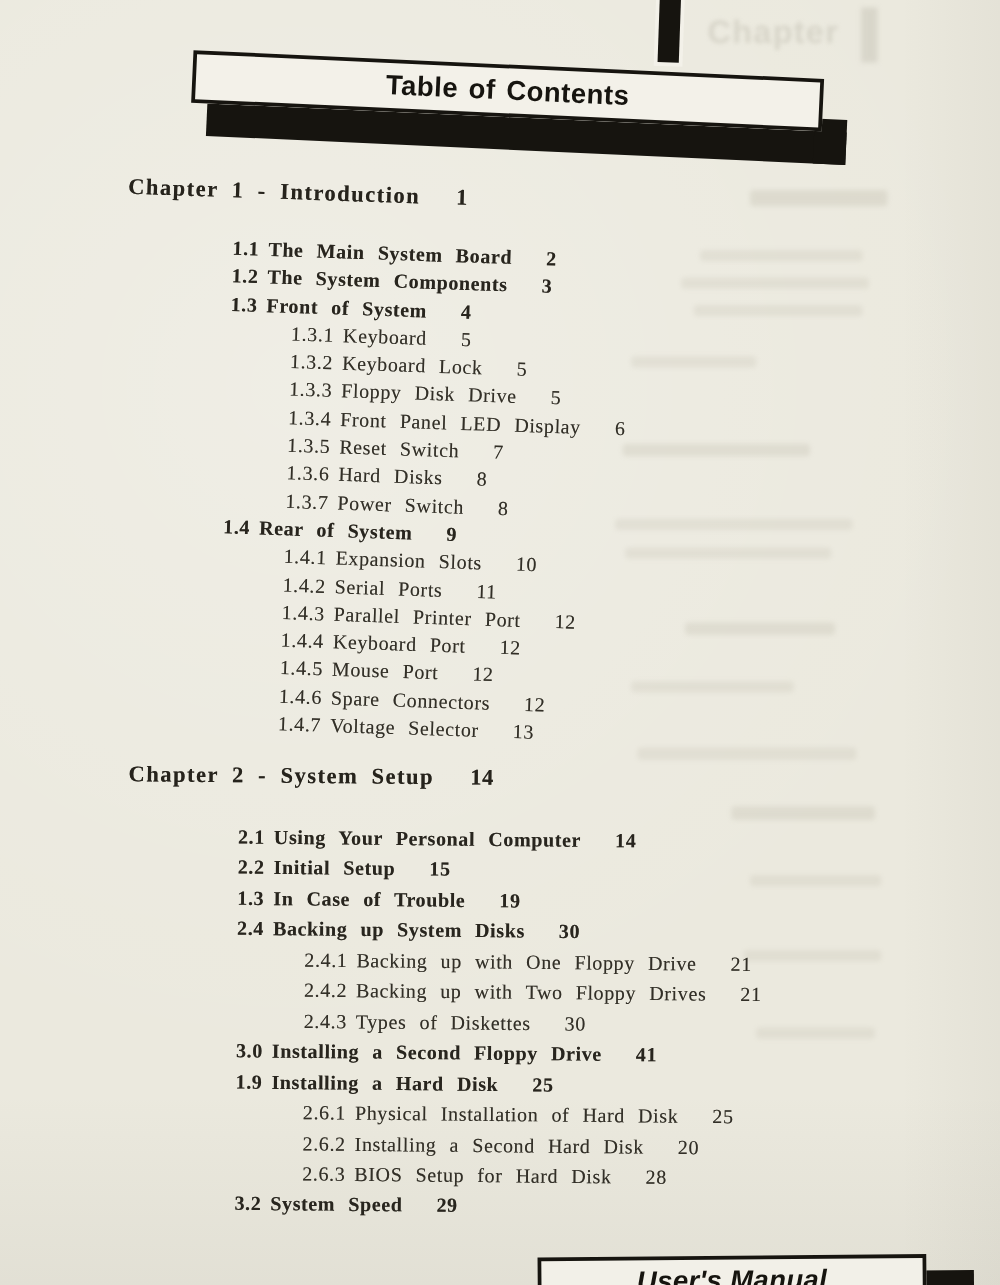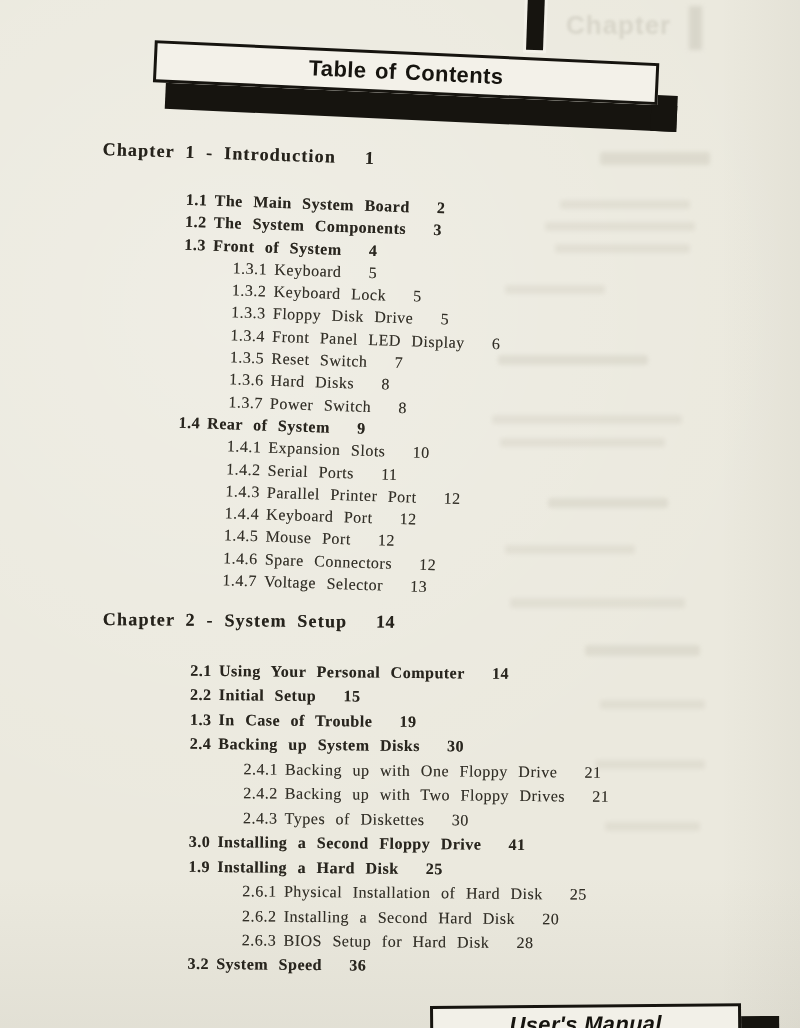--- a/index.html
+++ b/index.html
@@ -136,21 +136,21 @@
       <div class="toc-entry level1"><span class="num">1.3</span><span class="title">In Case of Trouble</span><span class="pg">19</span></div>
       <div class="toc-entry level1"><span class="num">2.4</span><span class="title">Backing up System Disks</span><span class="pg">30</span></div>
       <div class="toc-entry level2"><span class="num">2.4.1</span><span class="title">Backing up with One Floppy Drive</span><span class="pg">21</span></div>
       <div class="toc-entry level2"><span class="num">2.4.2</span><span class="title">Backing up with Two Floppy Drives</span><span class="pg">21</span></div>
       <div class="toc-entry level2"><span class="num">2.4.3</span><span class="title">Types of Diskettes</span><span class="pg">30</span></div>
       <div class="toc-entry level1"><span class="num">3.0</span><span class="title">Installing a Second Floppy Drive</span><span class="pg">41</span></div>
       <div class="toc-entry level1"><span class="num">1.9</span><span class="title">Installing a Hard Disk</span><span class="pg">25</span></div>
       <div class="toc-entry level2"><span class="num">2.6.1</span><span class="title">Physical Installation of Hard Disk</span><span class="pg">25</span></div>
       <div class="toc-entry level2"><span class="num">2.6.2</span><span class="title">Installing a Second Hard Disk</span><span class="pg">20</span></div>
       <div class="toc-entry level2"><span class="num">2.6.3</span><span class="title">BIOS Setup for Hard Disk</span><span class="pg">28</span></div>
-      <div class="toc-entry level1"><span class="num">3.2</span><span class="title">System Speed</span><span class="pg">36</span></div>
+      <div class="toc-entry level1"><span class="num">3.2</span><span class="title">System Speed</span><span class="pg">29</span></div>
     </div>
 
   <div class="footer-banner">
     <div class="shadow-right"></div>
     <div class="box">
       <span>User's Manual</span>
     </div>
   </div>
 
 </div>

